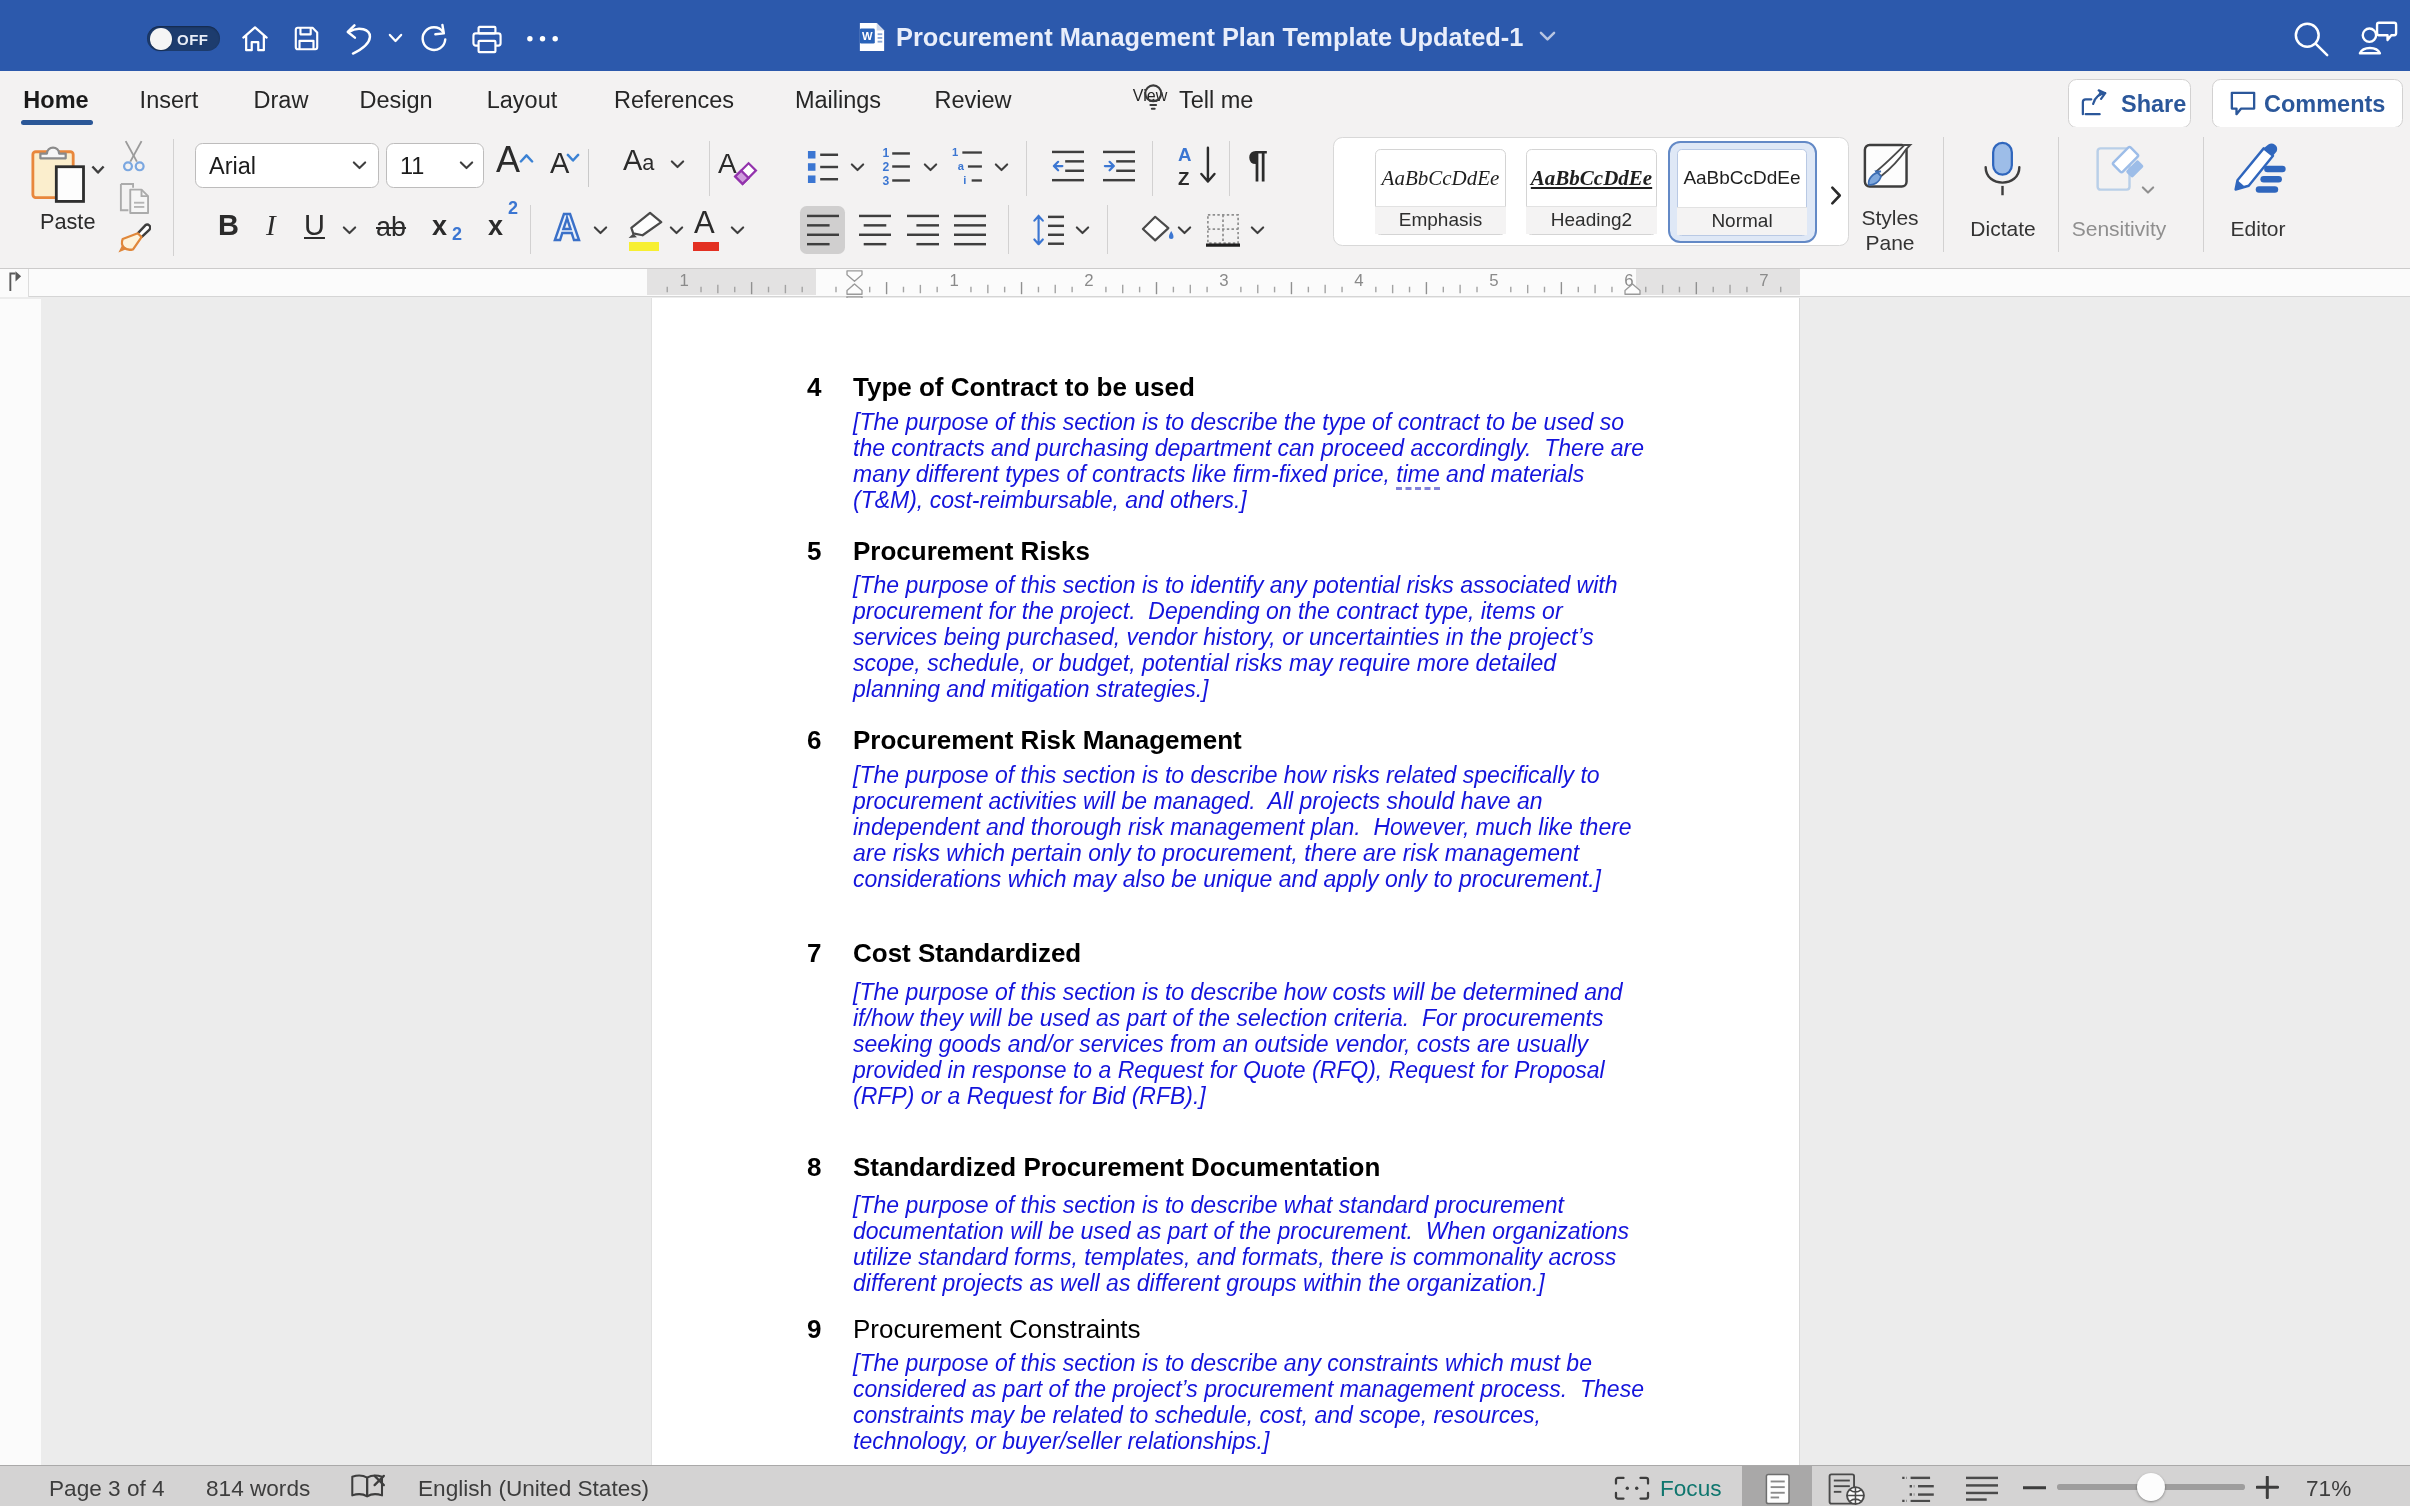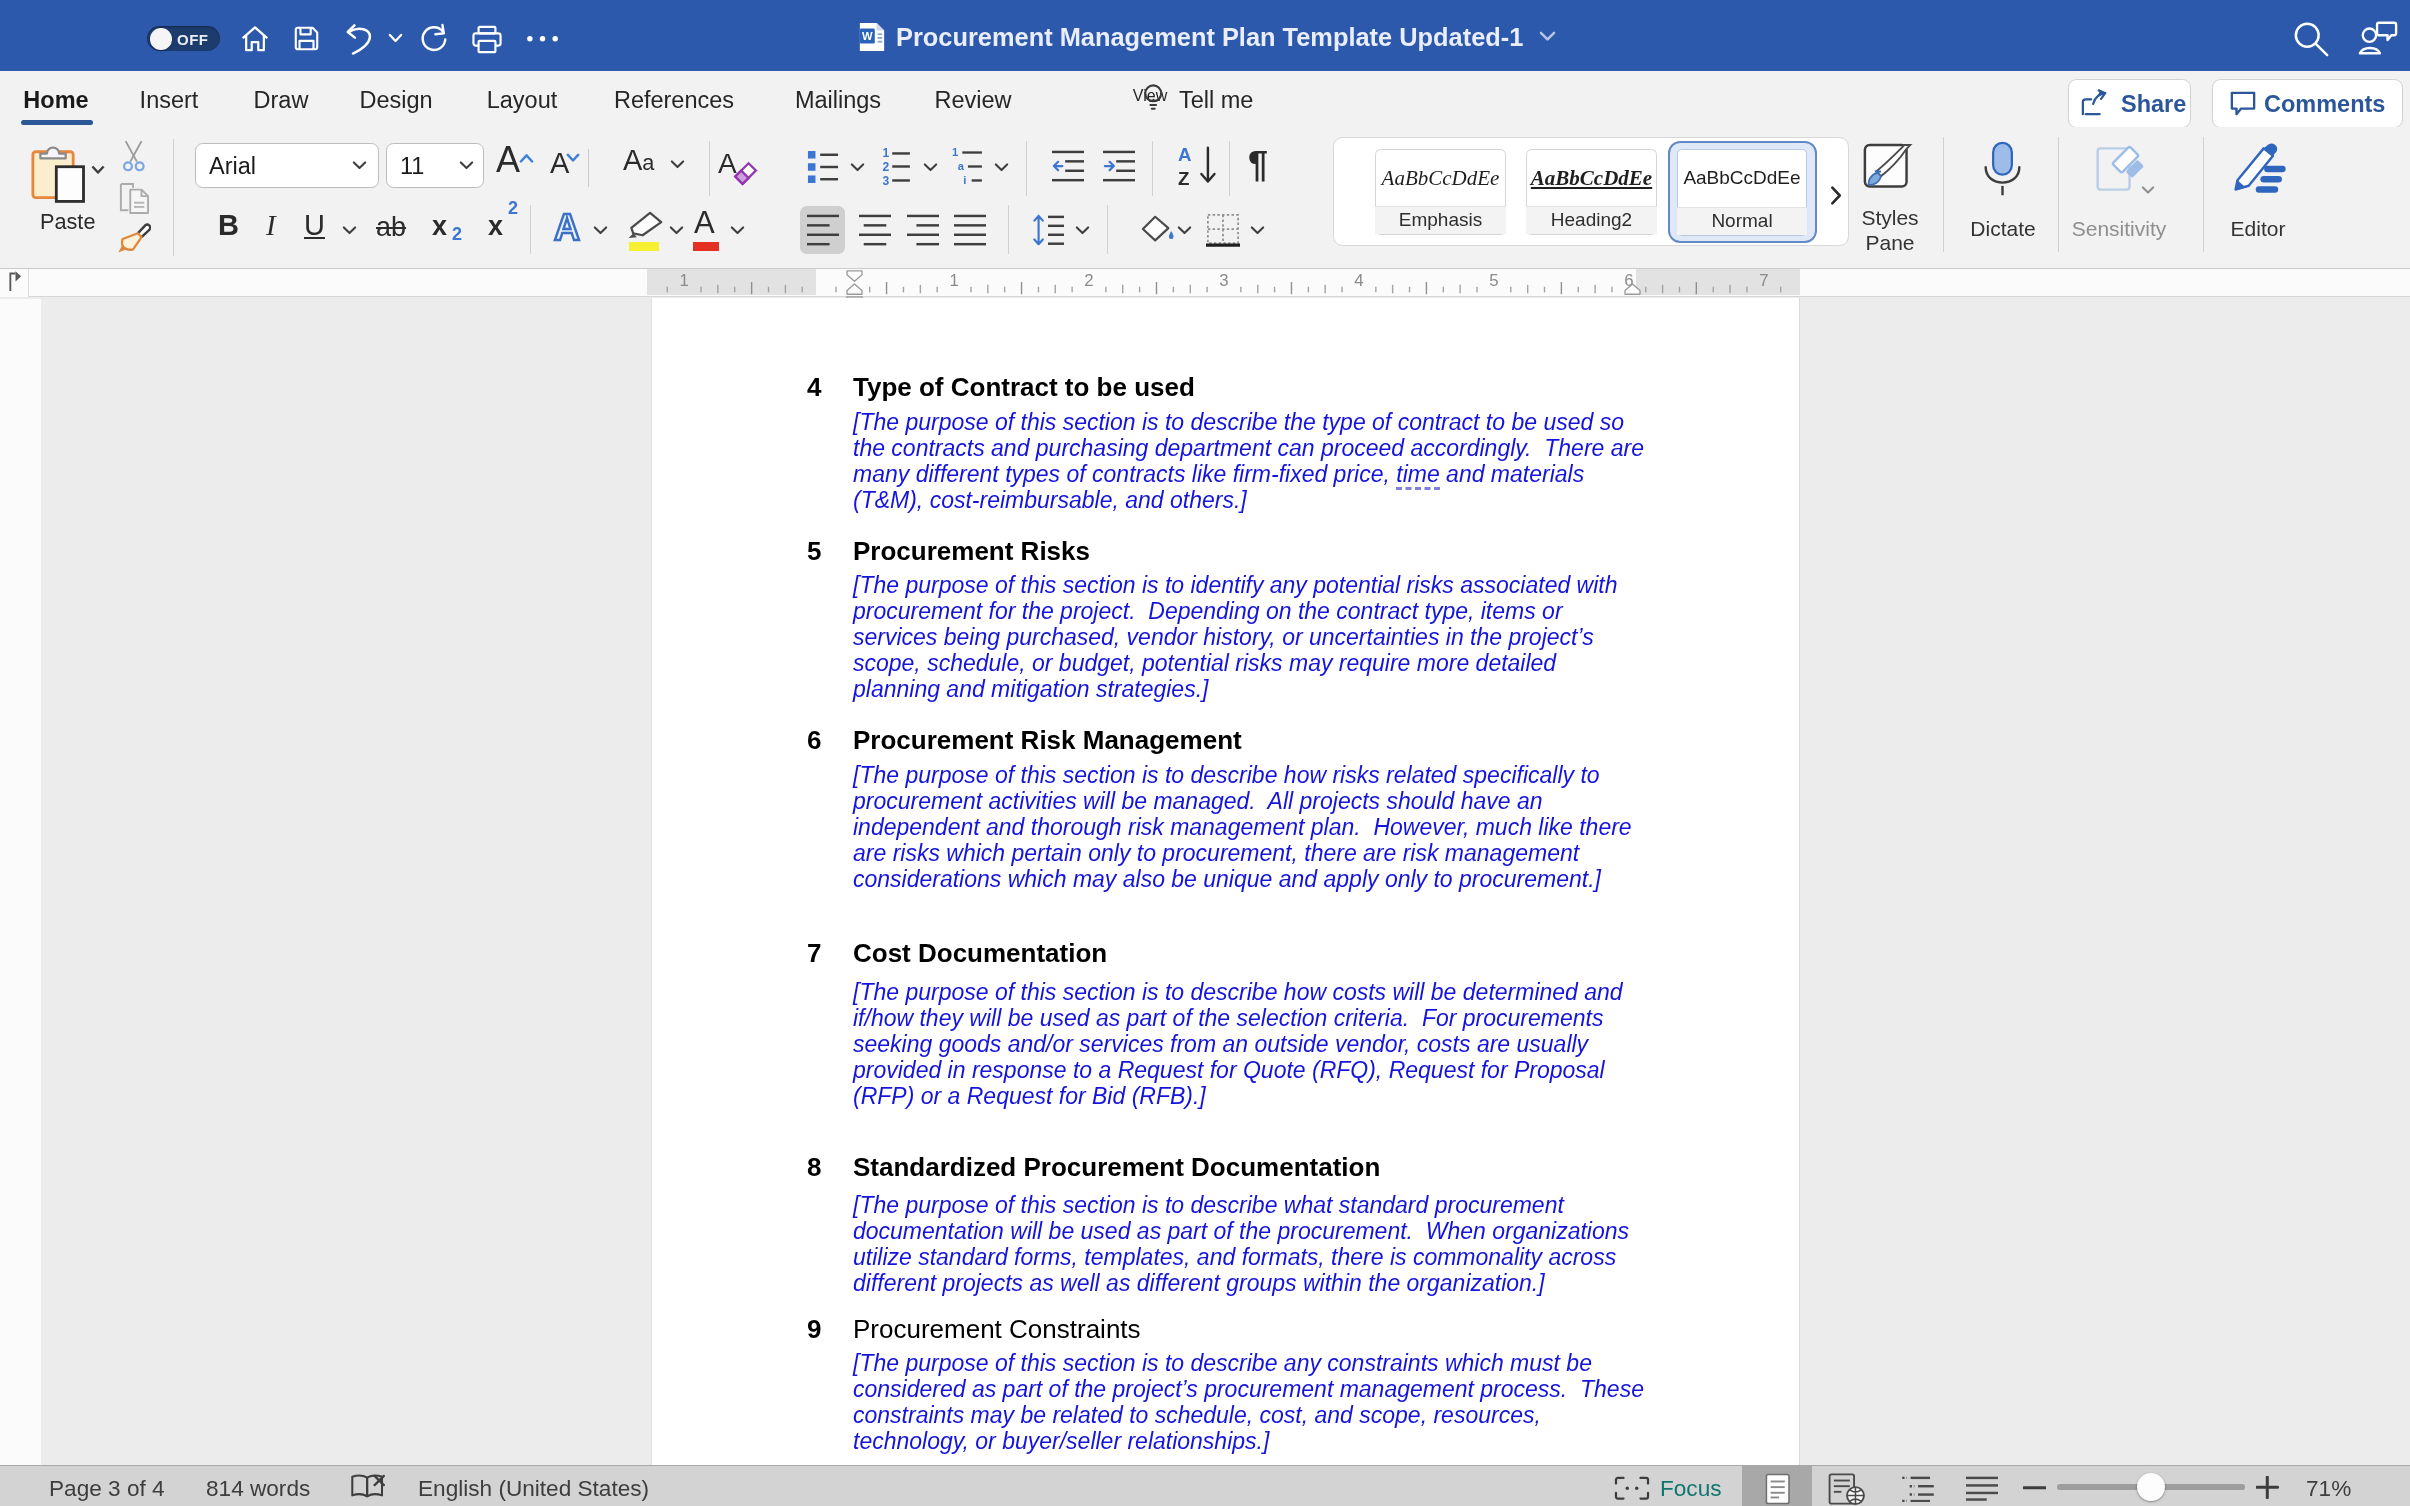--- a/index.html
+++ b/index.html
@@ -496,21 +496,21 @@
 <div class="abs" style="left:807px;top:374px;font-size:26px;font-weight:700;color:#000;line-height:26px;">4</div>
 <div class="abs" style="left:853px;top:374px;font-size:26px;font-weight:700;color:#000;line-height:26px;white-space:nowrap;">Type of Contract to be used</div>
 <div class="abs" style="left:853px;top:409px;font-size:23px;font-style:italic;color:#1414dc;line-height:26px;white-space:nowrap;">[The purpose of this section is to describe the type of contract to be used so<br>the contracts and purchasing department can proceed accordingly.&nbsp; There are<br>many different types of contracts like firm-fixed price, <span style="border-bottom:3.3px dashed #8181d9;">time</span> and materials<br>(T&amp;M), cost-reimbursable, and others.]</div>
 <div class="abs" style="left:807px;top:538px;font-size:26px;font-weight:700;color:#000;line-height:26px;">5</div>
 <div class="abs" style="left:853px;top:538px;font-size:26px;font-weight:700;color:#000;line-height:26px;white-space:nowrap;">Procurement Risks</div>
 <div class="abs" style="left:853px;top:572px;font-size:23px;font-style:italic;color:#1414dc;line-height:26px;white-space:nowrap;">[The purpose of this section is to identify any potential risks associated with<br>procurement for the project.&nbsp; Depending on the contract type, items or<br>services being purchased, vendor history, or uncertainties in the project’s<br>scope, schedule, or budget, potential risks may require more detailed<br>planning and mitigation strategies.]</div>
 <div class="abs" style="left:807px;top:727px;font-size:26px;font-weight:700;color:#000;line-height:26px;">6</div>
 <div class="abs" style="left:853px;top:727px;font-size:26px;font-weight:700;color:#000;line-height:26px;white-space:nowrap;">Procurement Risk Management</div>
 <div class="abs" style="left:853px;top:762px;font-size:23px;font-style:italic;color:#1414dc;line-height:26px;white-space:nowrap;">[The purpose of this section is to describe how risks related specifically to<br>procurement activities will be managed.&nbsp; All projects should have an<br>independent and thorough risk management plan.&nbsp; However, much like there<br>are risks which pertain only to procurement, there are risk management<br>considerations which may also be unique and apply only to procurement.]</div>
 <div class="abs" style="left:807px;top:940px;font-size:26px;font-weight:700;color:#000;line-height:26px;">7</div>
-<div class="abs" style="left:853px;top:940px;font-size:26px;font-weight:700;color:#000;line-height:26px;white-space:nowrap;">Cost Documentation</div>
+<div class="abs" style="left:853px;top:940px;font-size:26px;font-weight:700;color:#000;line-height:26px;white-space:nowrap;">Cost Standardized</div>
 <div class="abs" style="left:853px;top:979px;font-size:23px;font-style:italic;color:#1414dc;line-height:26px;white-space:nowrap;">[The purpose of this section is to describe how costs will be determined and<br>if/how they will be used as part of the selection criteria.&nbsp; For procurements<br>seeking goods and/or services from an outside vendor, costs are usually<br>provided in response to a Request for Quote (RFQ), Request for Proposal<br>(RFP) or a Request for Bid (RFB).]</div>
 <div class="abs" style="left:807px;top:1154px;font-size:26px;font-weight:700;color:#000;line-height:26px;">8</div>
 <div class="abs" style="left:853px;top:1154px;font-size:26px;font-weight:700;color:#000;line-height:26px;white-space:nowrap;">Standardized Procurement Documentation</div>
 <div class="abs" style="left:853px;top:1192px;font-size:23px;font-style:italic;color:#1414dc;line-height:26px;white-space:nowrap;">[The purpose of this section is to describe what standard procurement<br>documentation will be used as part of the procurement.&nbsp; When organizations<br>utilize standard forms, templates, and formats, there is commonality across<br>different projects as well as different groups within the organization.]</div>
 <div class="abs" style="left:807px;top:1316px;font-size:26px;font-weight:700;color:#000;line-height:26px;">9</div>
 <div class="abs" style="left:853px;top:1316px;font-size:26px;font-weight:400;color:#000;line-height:26px;white-space:nowrap;">Procurement Constraints</div>
 <div class="abs" style="left:853px;top:1350px;font-size:23px;font-style:italic;color:#1414dc;line-height:26px;white-space:nowrap;">[The purpose of this section is to describe any constraints which must be<br>considered as part of the project’s procurement management process.&nbsp; These<br>constraints may be related to schedule, cost, and scope, resources,<br>technology, or buyer/seller relationships.]</div>
 <div class="abs" style="left:0px;top:1465px;width:2411px;height:41px;background:#d4d3d3;border-top:1.4px solid #aaa9a9;"></div>
 <div class="abs" style="left:49px;top:1476px;color:#3d3d3d;font-size:22.6px;">Page 3 of 4</div>
 <div class="abs" style="left:206px;top:1476px;color:#3d3d3d;font-size:22.6px;">814 words</div>

